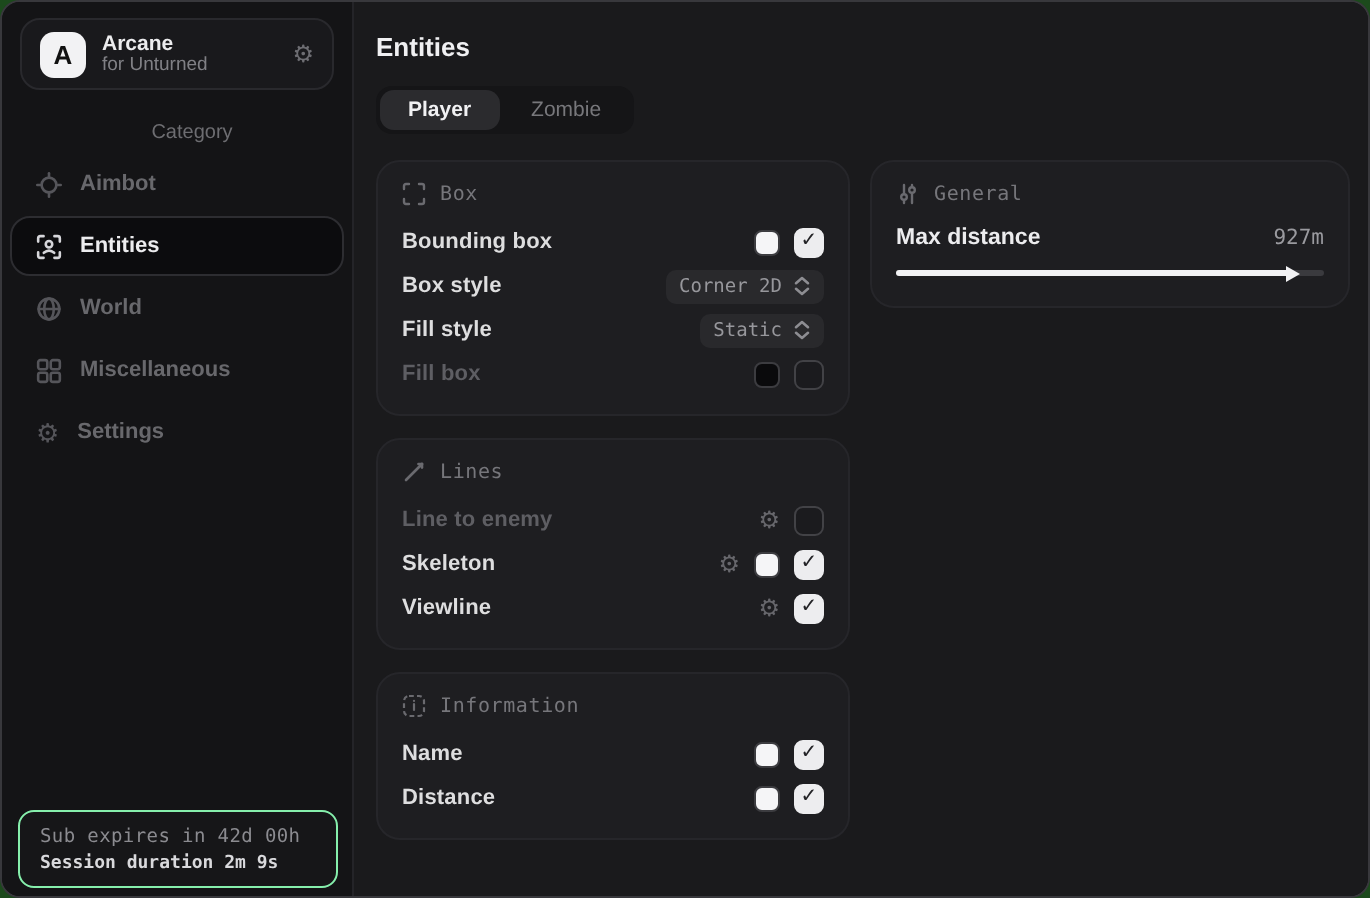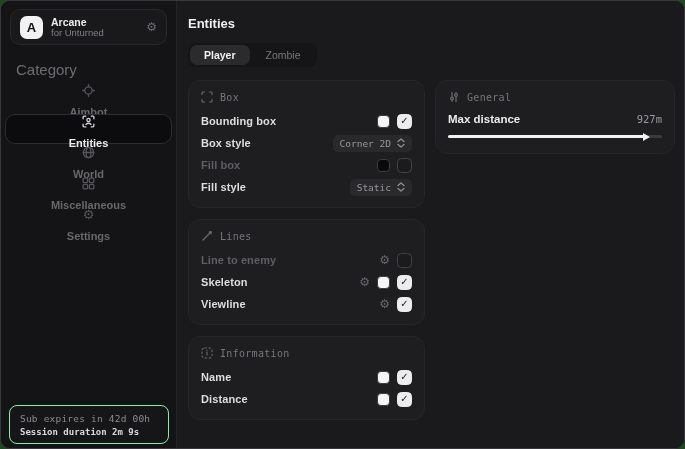--- a/index.html
+++ b/index.html
@@ -27,28 +27,27 @@
   }
   .logo{
     width:23px;height:23px;border-radius:7px;background:#f2f2f4;
     color:#111;font-weight:700;font-size:13px;
     display:flex;align-items:center;justify-content:center;flex:0 0 auto;
   }
   .side-header-titles{flex:1;line-height:1.15;min-width:0;}
   .app-name{font-size:10.5px;font-weight:700;color:#ececee;}
   .app-sub{font-size:9.5px;color:#808085;}
   .hdr-gear{color:#6d6d72;font-size:12px;line-height:1;cursor:pointer;}
-  .cat-label{font-size:15px;color:#6d6d71;margin:16px 0 4px 15px;}
+  .cat-label{font-size:10px;color:#6d6d71;margin:16px 0 4px 15px;text-align:center;}
   .nav{display:flex;flex-direction:column;padding:0 4px;}
   .nav-item{
     height:28px;display:flex;align-items:center;gap:9px;
     padding:0 12px;border-radius:10px;margin-top:1px;
     color:#68686c;font-size:11px;font-weight:600;cursor:pointer;
     border:1px solid transparent;
-    flex-direction:column;
   }
   .nav-item .nicon{color:#55555a;display:flex;line-height:1;}
   .nav-item.active{
     background:#0c0c0e;border-color:#2d2d31;color:#ececee;
   }
   .nav-item.active .nicon{color:#d6d6da;}
   .side-footer{
     position:absolute;left:8px;right:7px;bottom:4px;
     border:1px solid #86efac;border-radius:8px;background:#161618;
     padding:7px 10px 6px 10px;
@@ -224,38 +223,38 @@
                 <span class="sel-ic">
                   <svg width="8" height="10" viewBox="0 0 8 10" fill="none" stroke="currentColor" stroke-width="1.3" stroke-linecap="round" stroke-linejoin="round">
                     <polyline points="1,3.6 4,1 7,3.6"></polyline>
                       <polyline points="1,6.4 4,9 7,6.4"></polyline>
                   </svg>
                 </span>
               </span>
             </span>
           </div>
           <div class="prow">
-            <span class="lbl dim">Fill box</span>
-            <span class="ctrl">
-              <span class="swatch" style="background: rgb(10, 10, 12);"></span>
-              <span class="cbx"></span>
-            </span>
-          </div>
-          <div class="prow">
             <span class="lbl">Fill style</span>
             <span class="ctrl">
               <span class="dd">
                 <span class="dd-val">Static</span>
                 <span class="sel-ic">
                   <svg width="8" height="10" viewBox="0 0 8 10" fill="none" stroke="currentColor" stroke-width="1.3" stroke-linecap="round" stroke-linejoin="round">
                     <polyline points="1,3.6 4,1 7,3.6"></polyline>
                       <polyline points="1,6.4 4,9 7,6.4"></polyline>
                   </svg>
                 </span>
               </span>
+            </span>
+          </div>
+          <div class="prow">
+            <span class="lbl dim">Fill box</span>
+            <span class="ctrl">
+              <span class="swatch" style="background: rgb(10, 10, 12);"></span>
+              <span class="cbx"></span>
             </span>
           </div>
         </div>
 
         <div class="panel">
           <div class="phead">
             <span class="picon">
               <svg width="12" height="12" viewBox="0 0 12 12" fill="none" stroke="currentColor" stroke-width="1.3" stroke-linecap="round">
                 <line x1="2" y1="10" x2="10" y2="2"></line>
                   <line x1="8.2" y1="2" x2="10" y2="2"></line>

